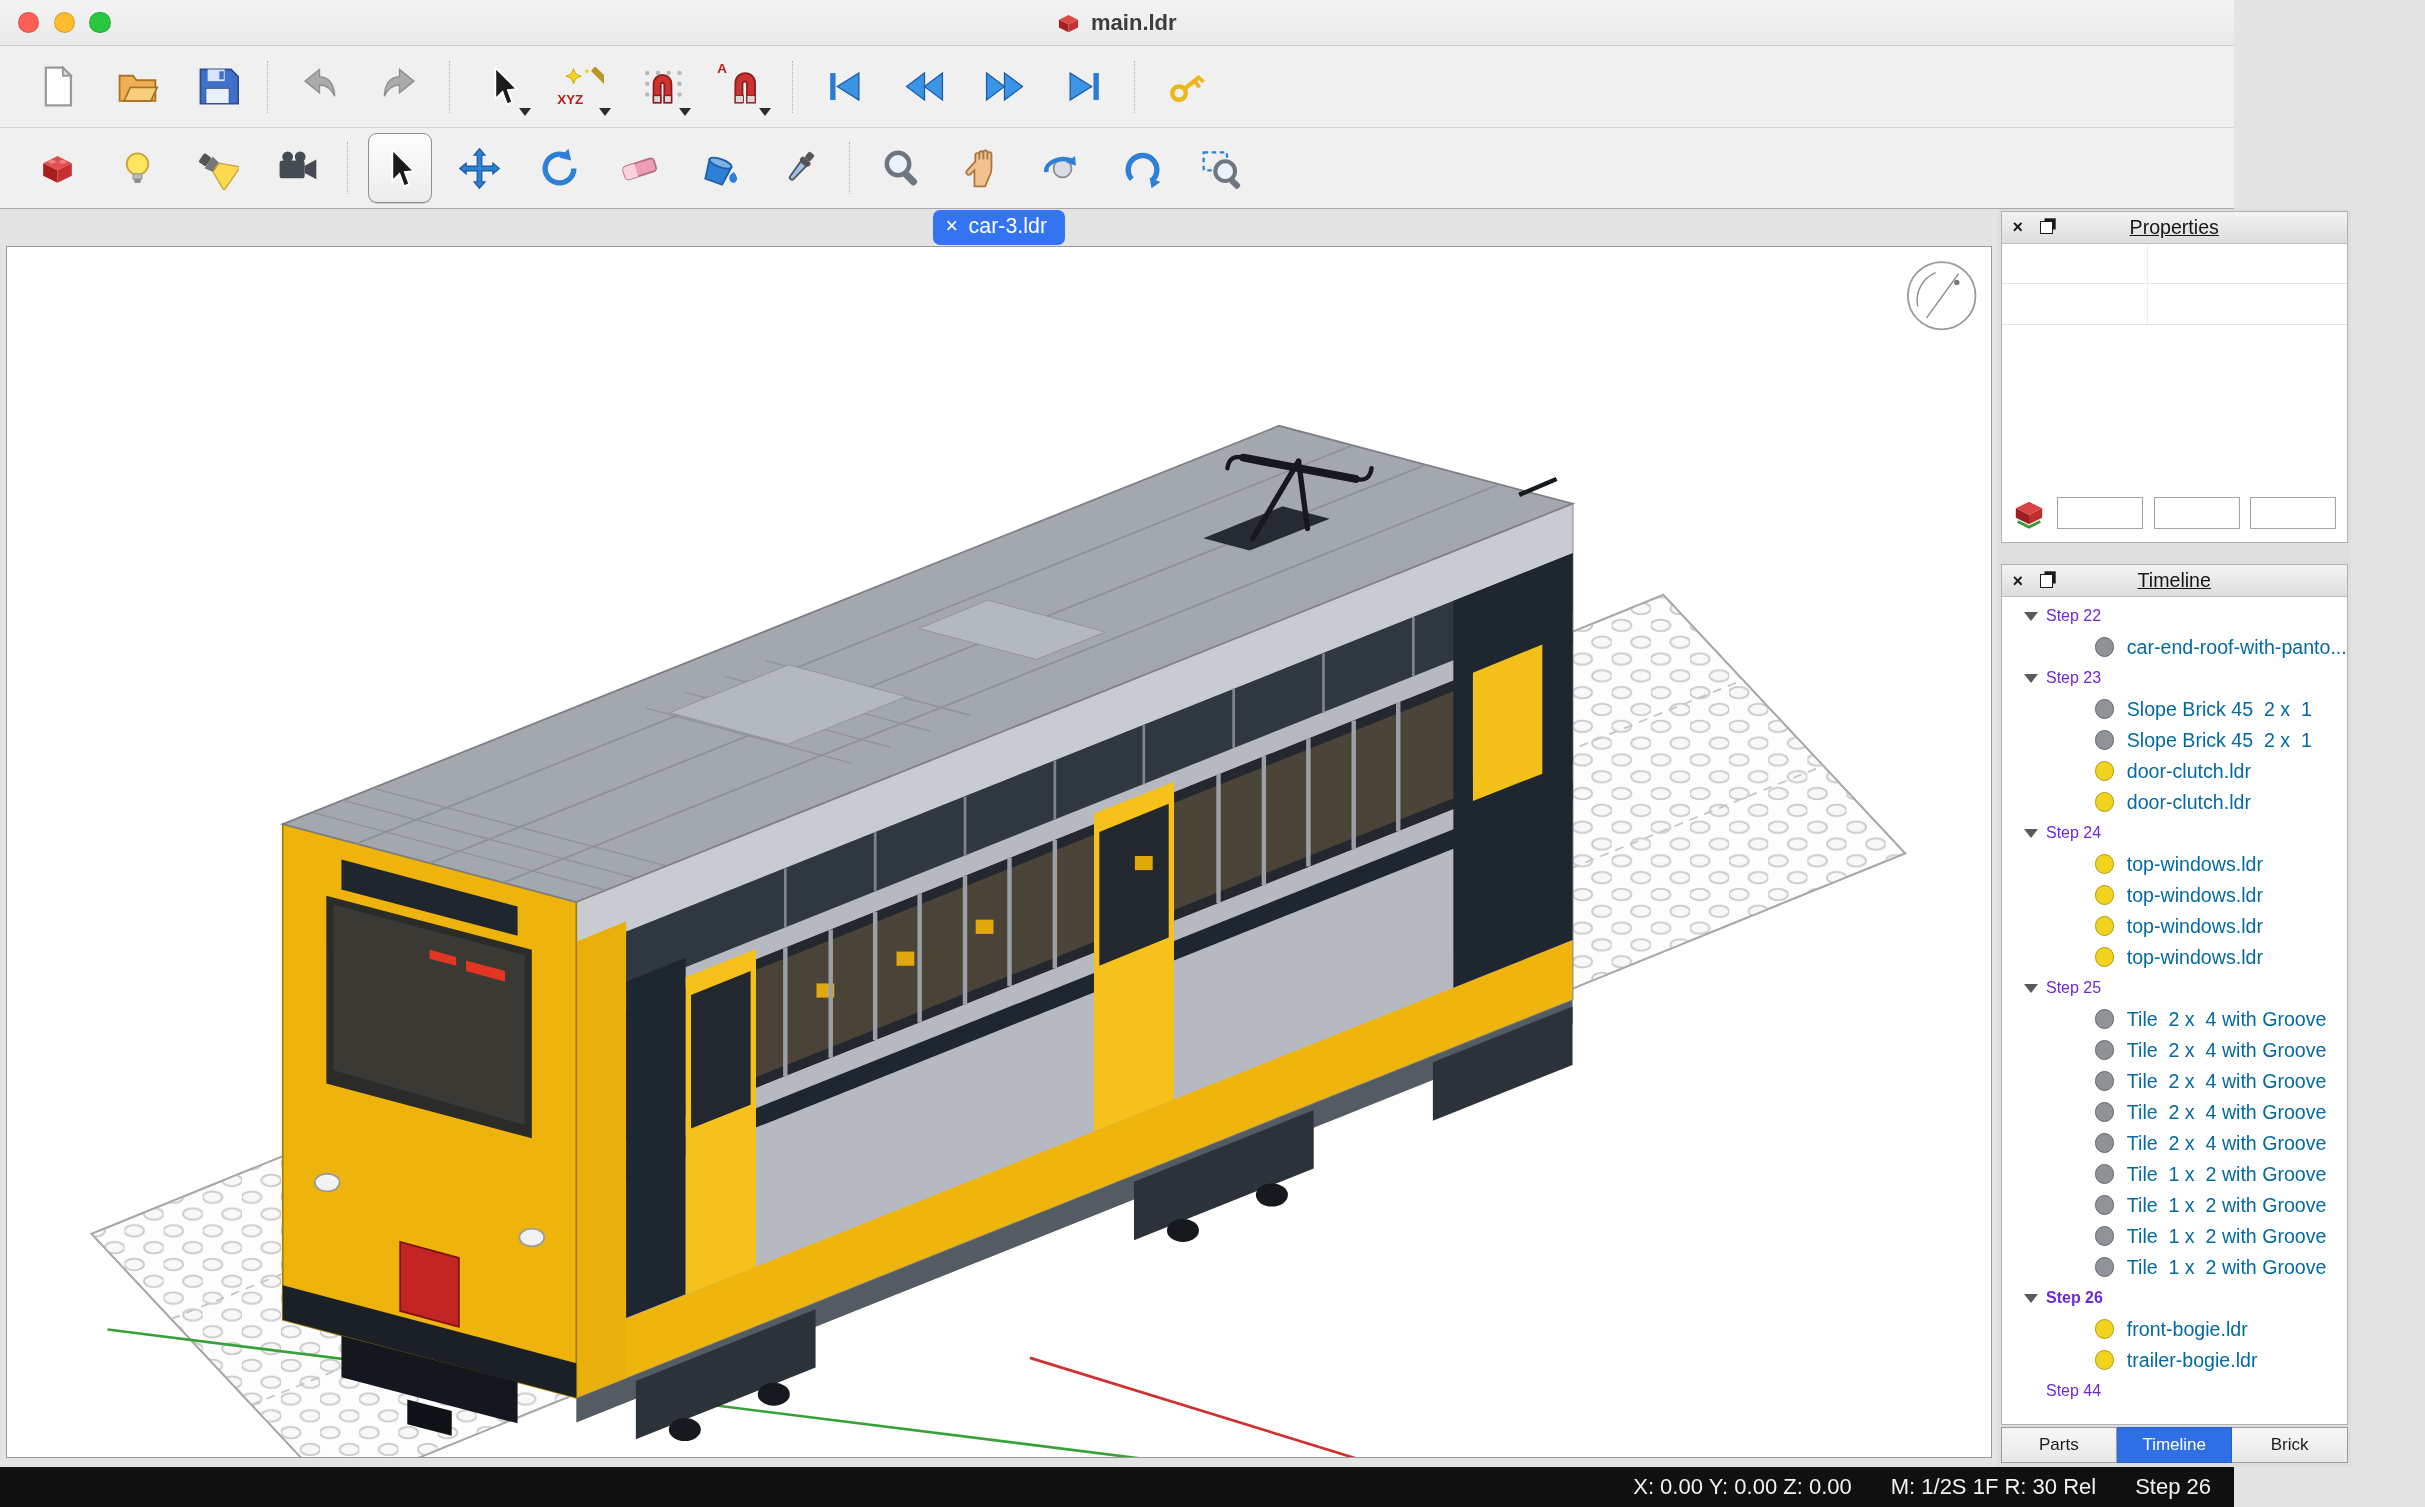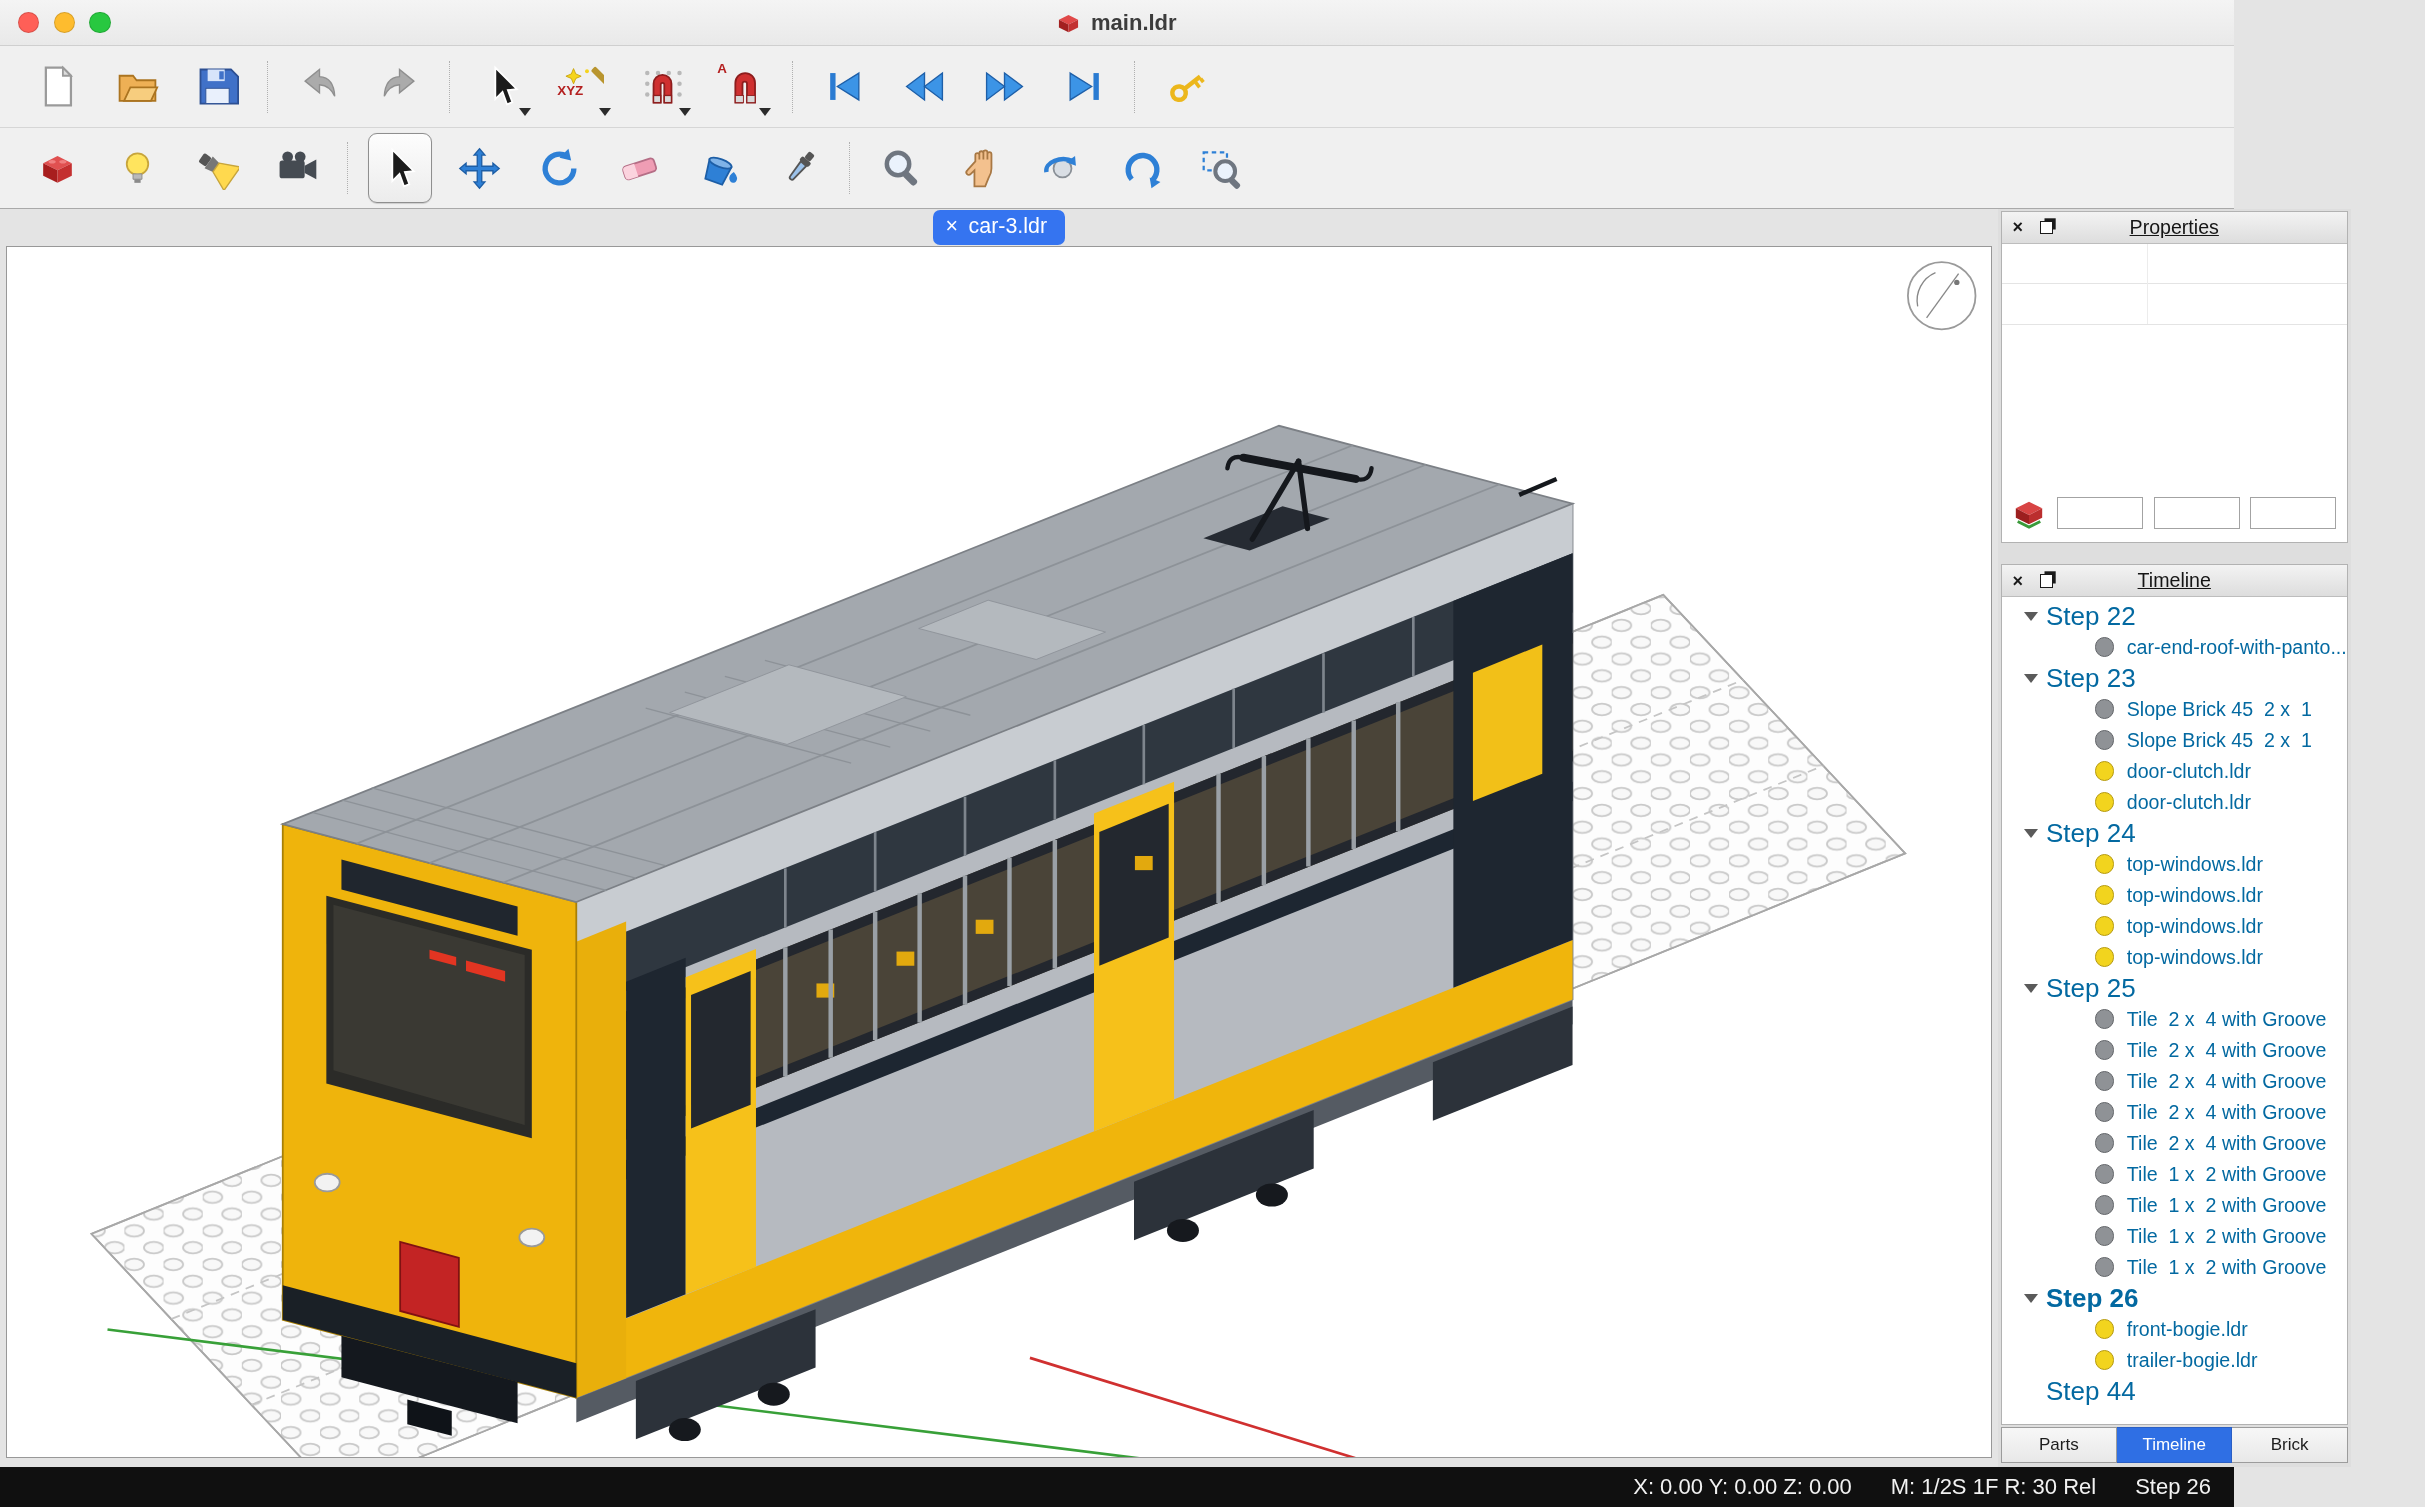--- a/index.html
+++ b/index.html
@@ -20,21 +20,21 @@
   .toolbar.row1 { height:82px; border-bottom:0.9px solid #d6d6d6; }
   .toolbar.row2 { height:81px; border-bottom:0.9px solid #a9a9a9; }
   .tbtn { width:50px; height:70px; margin-right:30px; background:none; border:none; position:relative;
           display:flex; align-items:center; justify-content:center; flex:none; cursor:default; }
   .tbtn.active { width:64px; margin-left:-7.1px; margin-right:23px; border:0.9px solid #8f8f8f; border-radius:9px;
                  background:linear-gradient(#fdfdfd,#ececec); box-shadow:0 0.9px 0.9px rgba(0,0,0,.15); }
   .tico { width:43px; height:43px; display:block; }
   .dd { position:absolute; right:-3.6px; bottom:5.4px; width:0; height:0;
         border-left:6.2px solid transparent; border-right:6.2px solid transparent; border-top:8px solid #2b2b2b; }
   .tsep { width:0; height:52px; border-left:1.8px dotted #b0b0b0; margin:0 27px 0 -5.4px; flex:none; }
-  .icolabel { position:absolute; left:0px; bottom:24px; font-size:13.4px; font-weight:bold; color:#b42020; }
+  .icolabel { position:absolute; left:0px; bottom:15px; font-size:13.4px; font-weight:bold; color:#b42020; }
   .icolabel.al { bottom:auto; top:9px; }
 
   
   .main { flex:1; display:flex; min-height:0; }
   .vcol { width:1998px; flex:none; display:flex; flex-direction:column; background:#e4e4e4; }
   .tabbar { height:37px; display:flex; align-items:center; justify-content:center; flex:none; }
   .doc-tab { display:inline-flex; align-items:center; gap:10.7px; background:#3574f0; color:#fff;
              border-radius:7.1px; padding:4.5px 18px 6.2px 12.5px; font-size:21.4px; }
   .doc-tab .x { font-size:21.4px; line-height:21.4px; }
   .viewport { height:1212px; margin:0 6.2px; border:0.9px solid #989898; background:#ffffff; position:relative; overflow:hidden; }
@@ -52,21 +52,21 @@
   .float-glyph { width:13.4px; height:13.4px; border:1.8px solid #1a1a1a; background:#fff; box-shadow:3.6px -3.6px 0 -0.9px #1a1a1a; }
   .props { height:332px; flex:none; margin-bottom:21.4px; }
   .pbody { flex:1; position:relative; background:#fff; }
   .pdiv { position:absolute; left:0; right:0; border-top:0.9px solid #e4e4e4; }
   .pvdiv { position:absolute; top:0; height:80px; left:42%; border-left:0.9px solid #ececec; }
   .prow { position:absolute; left:10.7px; right:10.7px; bottom:12.5px; display:flex; align-items:center; gap:10.7px; }
   .prow input { flex:1; height:32px; min-width:0; border:0.9px solid #a3a3a3; background:#fff; font-size:18px; padding:0 5.4px; }
 
   .tlpanel { flex:1; min-height:0; }
   .tlist { flex:1; overflow:hidden; background:#fff; padding-top:3.6px; }
-  .tl-step { height:31px; display:flex; align-items:center; padding-left:14.3px; font-size:26px; color:#0369a1; }
+  .tl-step { height:31px; display:flex; align-items:center; padding-left:14.3px; font-size:16px; color:#6d28d9; }
   .tl-step.current { font-weight:bold; }
   .chev { width:30px; flex:none; display:flex; align-items:center; justify-content:center; }
   .chev.has::before { content:""; width:0; height:0; border-left:7.1px solid transparent;
                       border-right:7.1px solid transparent; border-top:9px solid #5a5a5a; }
   .tl-item { height:31px; display:flex; align-items:center; padding-left:93px; font-size:19.6px; color:#0369a1; }
   .dot { width:19.6px; height:19.6px; border-radius:50%; margin-right:12.5px; flex:none; }
   .dot.gray { background:#8f9296; border:1.8px solid #63666a; }
   .dot.yellow { background:#f2d41e; border:1.8px solid #b59a10; }
   .tl-step-label, .tl-item-label { white-space:pre; }
 

